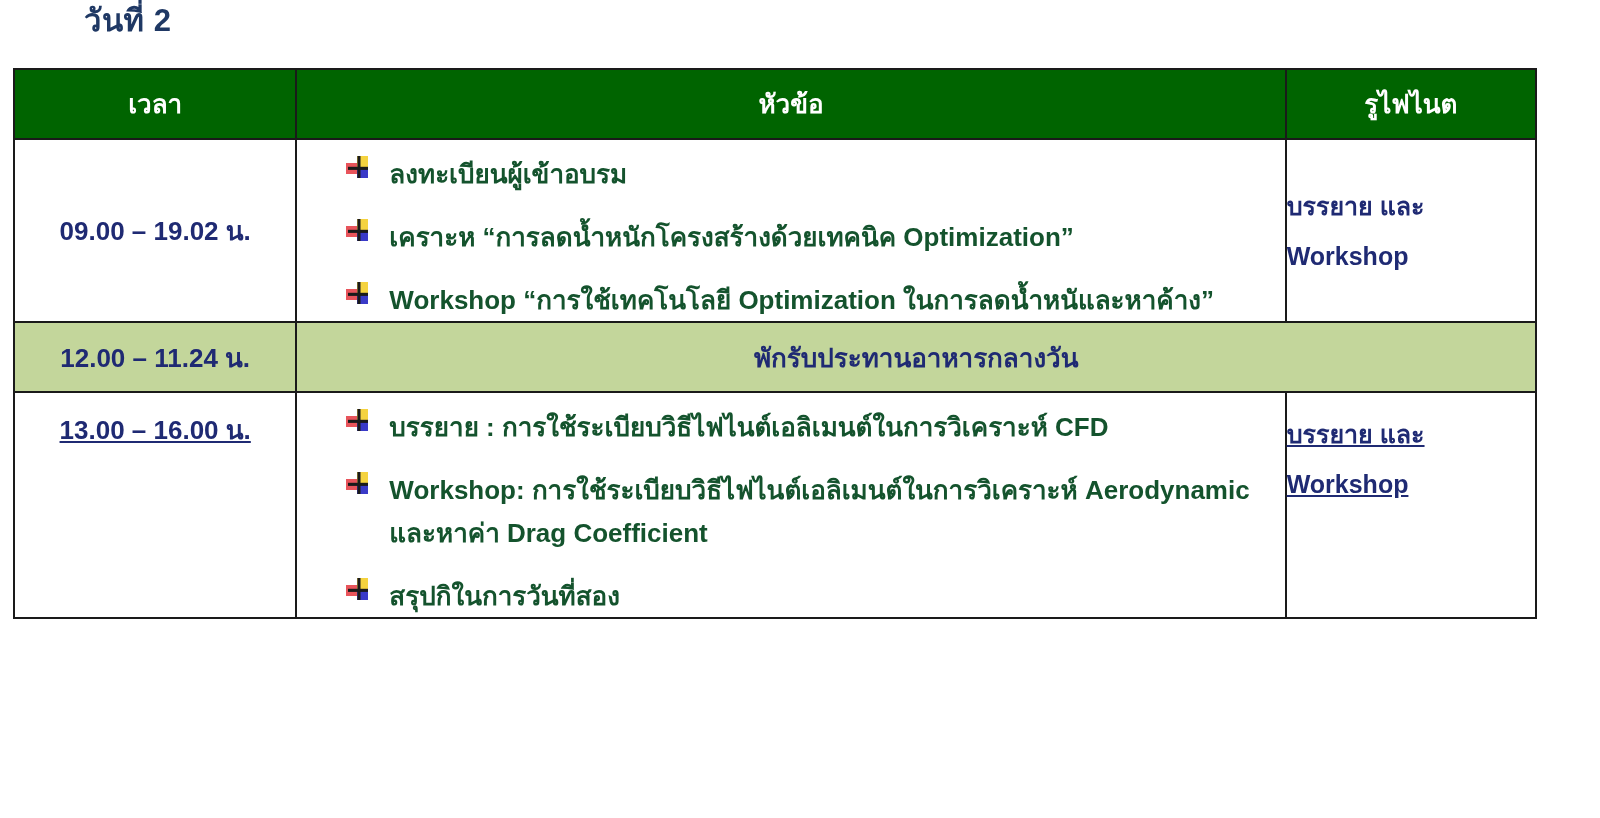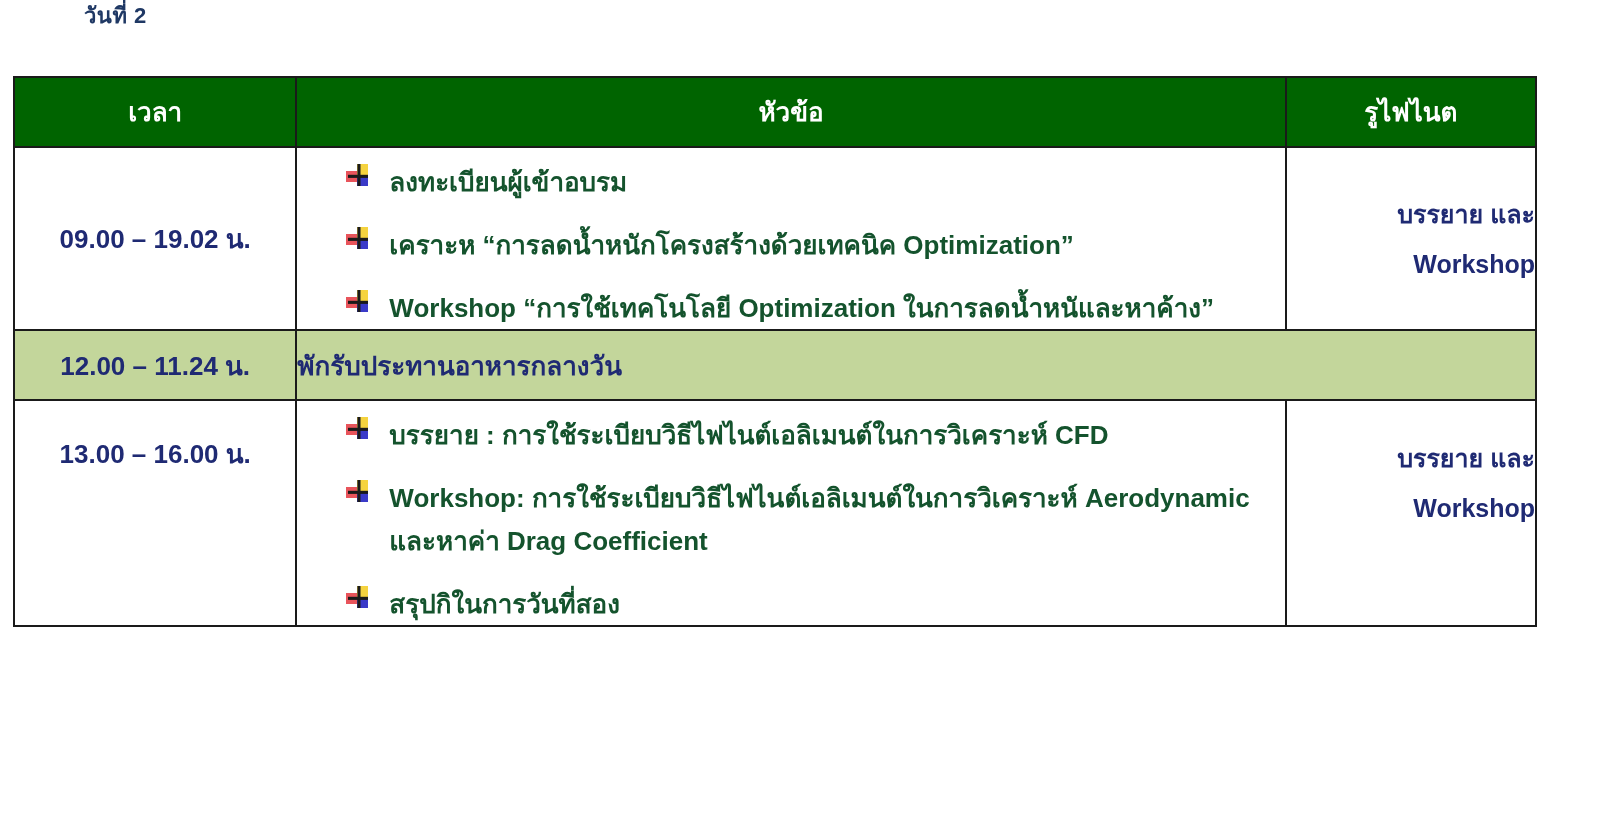--- a/index.html
+++ b/index.html
@@ -14,33 +14,33 @@
     font-family: "Liberation Sans", "DejaVu Sans", sans-serif;
     overflow: hidden;
     position: relative;
   }
 
   
   .page-title {
     position: absolute;
     left: 84px;
     top: 2px;
-    font-size: 22px;
+    font-size: 31px;
     font-weight: bold;
     color: #1F3864;
     letter-spacing: 0.5px;
     line-height: 1.25;
     white-space: nowrap;
   }
 
   
   .schedule-wrap {
     position: absolute;
     left: 13px;
-    top: 76px;
+    top: 68px;
     width: 1372px;
   }
   table.schedule {
     border-collapse: collapse;
     table-layout: fixed;
     width: 1524px;
     border: 2px solid #1a1a1a;
   }
   table.schedule td,
   table.schedule th {
@@ -67,37 +67,38 @@
 
   
   .cell-time {
     text-align: center;
     font-size: 26px;
     font-weight: bold;
     color: #1F2A73;
     white-space: nowrap;
   }
   .cell-format {
-    text-align: right;
+    text-align: left;
     font-size: 25px;
     font-weight: bold;
     color: #1F2A73;
     line-height: 2.0;
   }
   .cell-topic {
     padding: 8px 6px 10px 6px;
   }
 
   .row-main .cell-time,
   .row-main .cell-format { vertical-align: middle; }
 
   .row-top .cell-time,
   .row-top .cell-format {
     vertical-align: top;
-    padding-top: 32px;
+    padding-top: 16px;
+    text-decoration: underline;
   }
 
   
   ul.bullets {
     list-style: none;
     margin: 0;
     padding: 0 0 0 48px;
   }
   ul.bullets > li {
     position: relative;
@@ -119,21 +120,21 @@
     height: 26px;
     display: block;
   }
 
   
   .row-lunch td {
     background: #C3D69B;
     height: 68px;
   }
   .cell-lunch {
-    text-align: left;
+    text-align: center;
     font-size: 26px;
     font-weight: bold;
     color: #1F2A73;
     vertical-align: middle;
     font-family: Liberation Mono, monospace;
   }
   .row-lunch .cell-time { background: #C3D69B; }
 </style>
 </head>
 <body>

